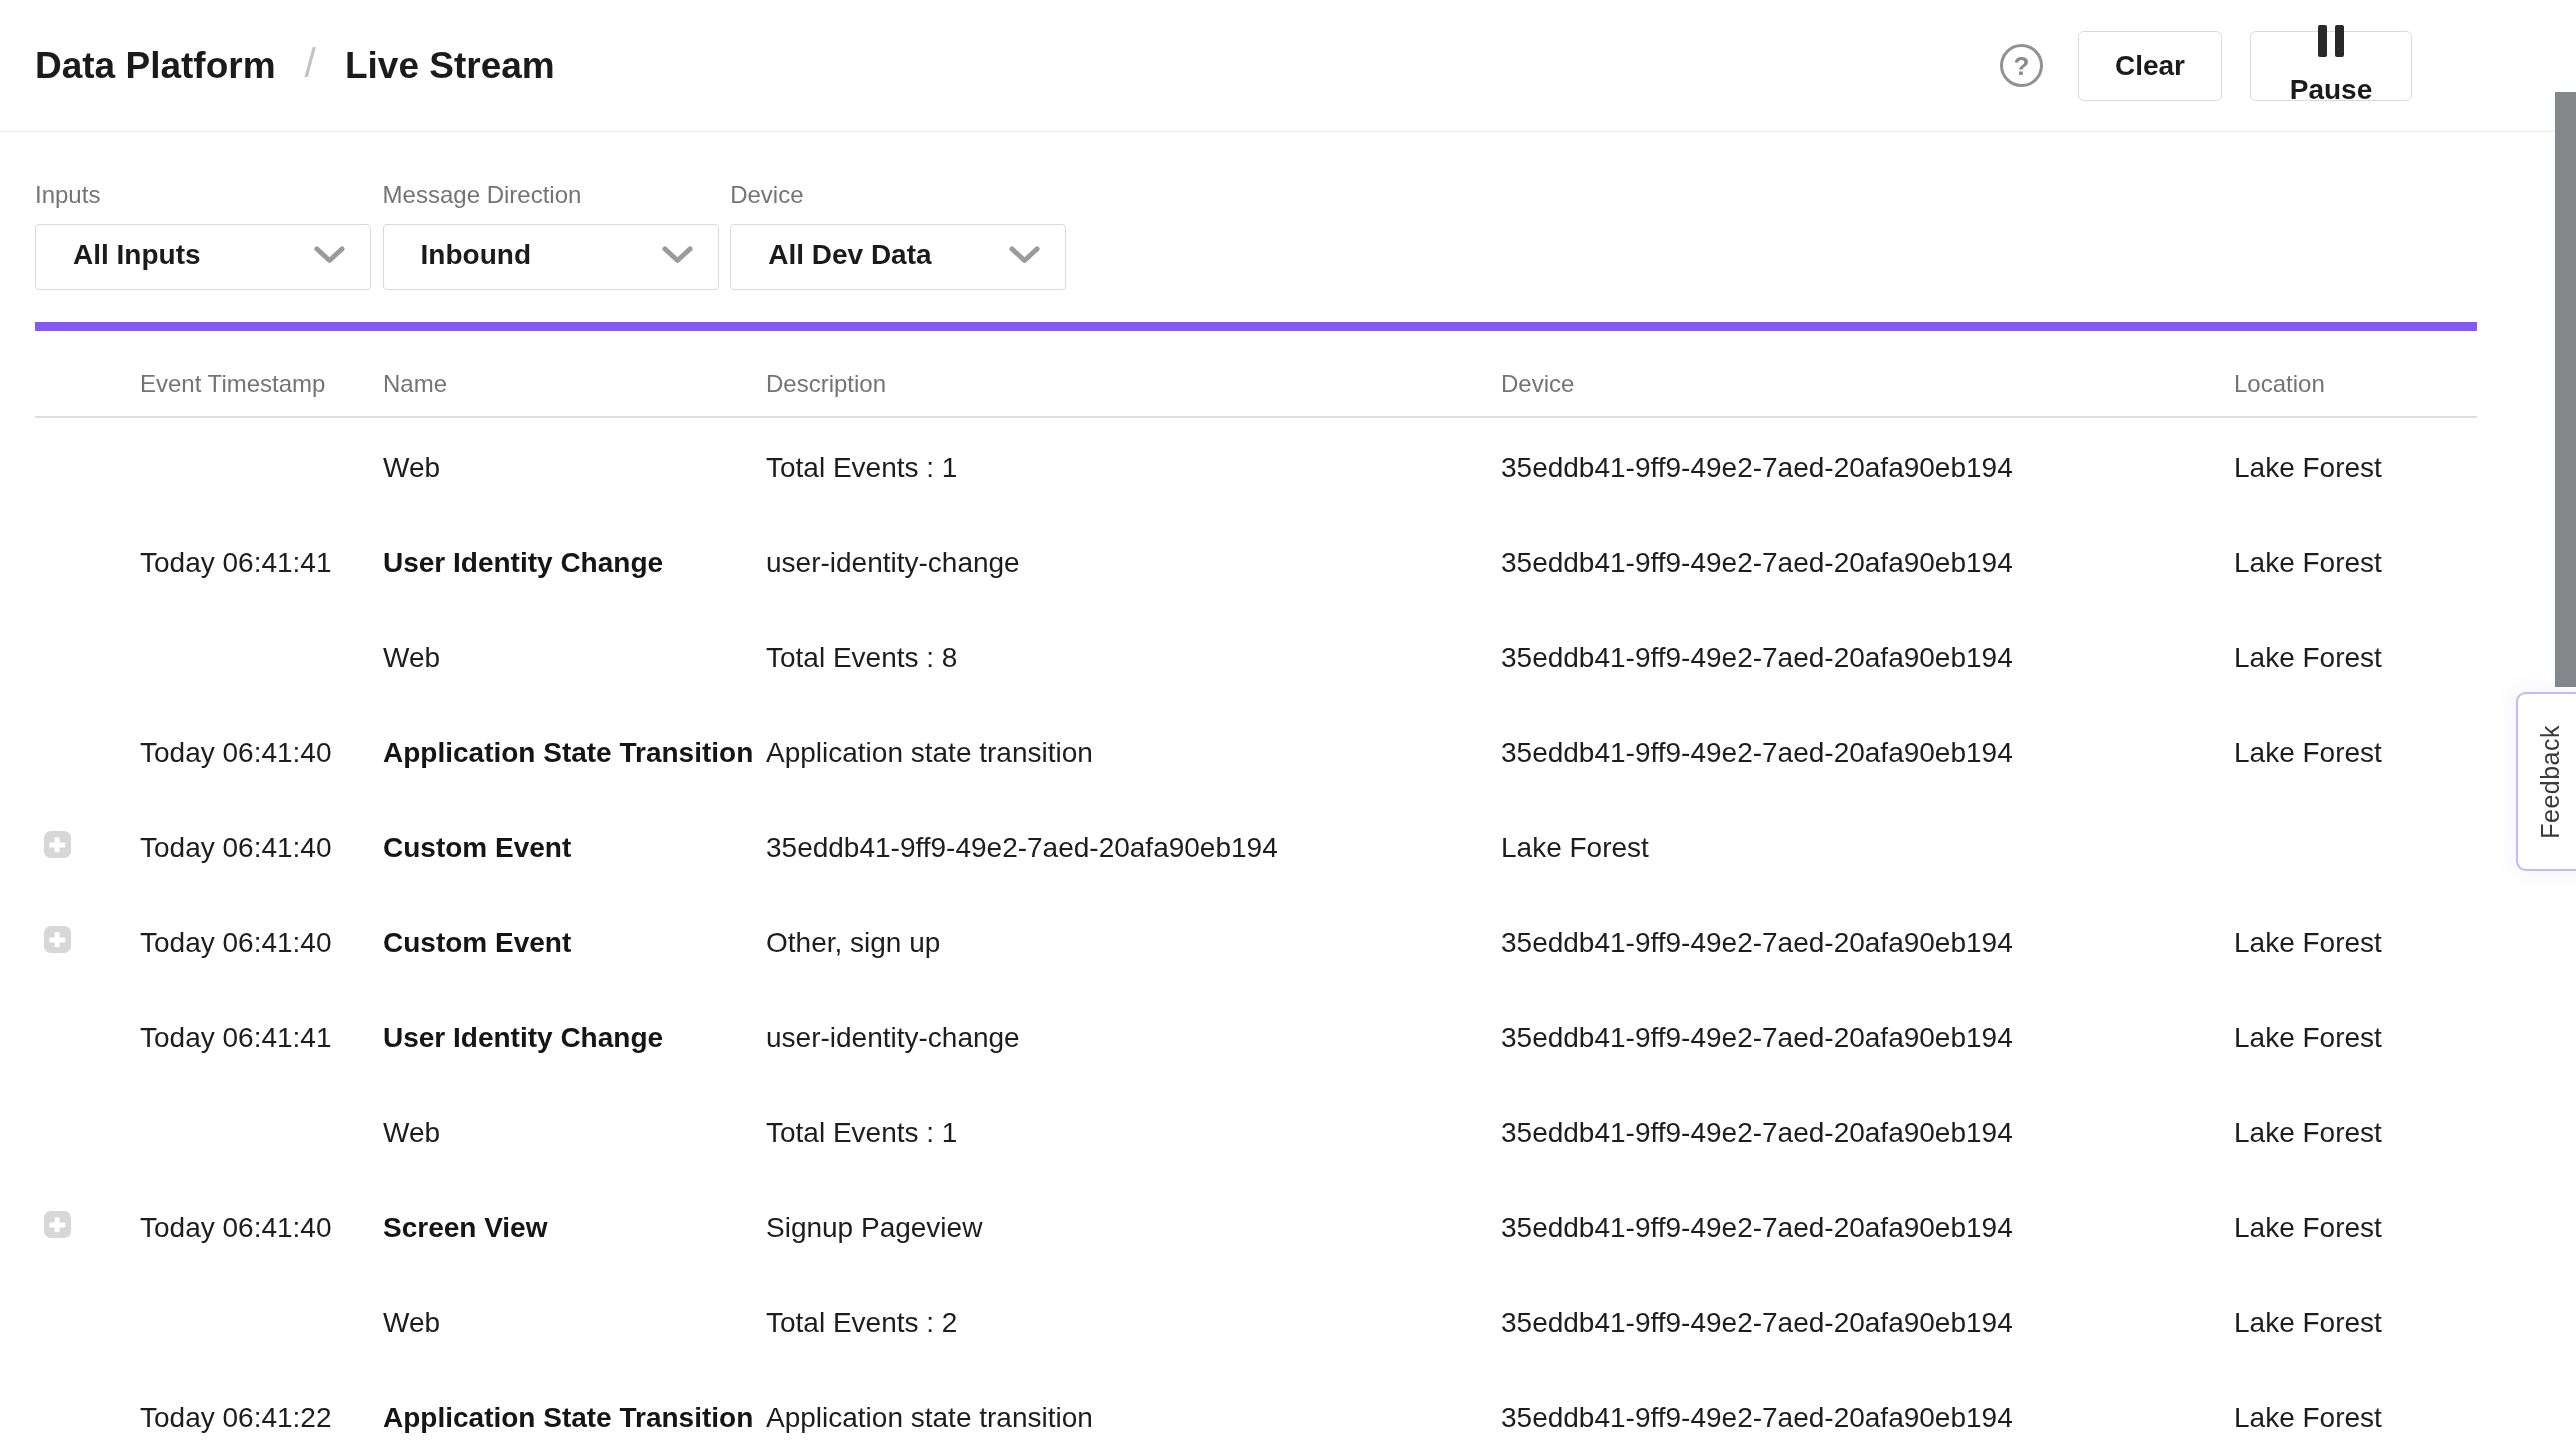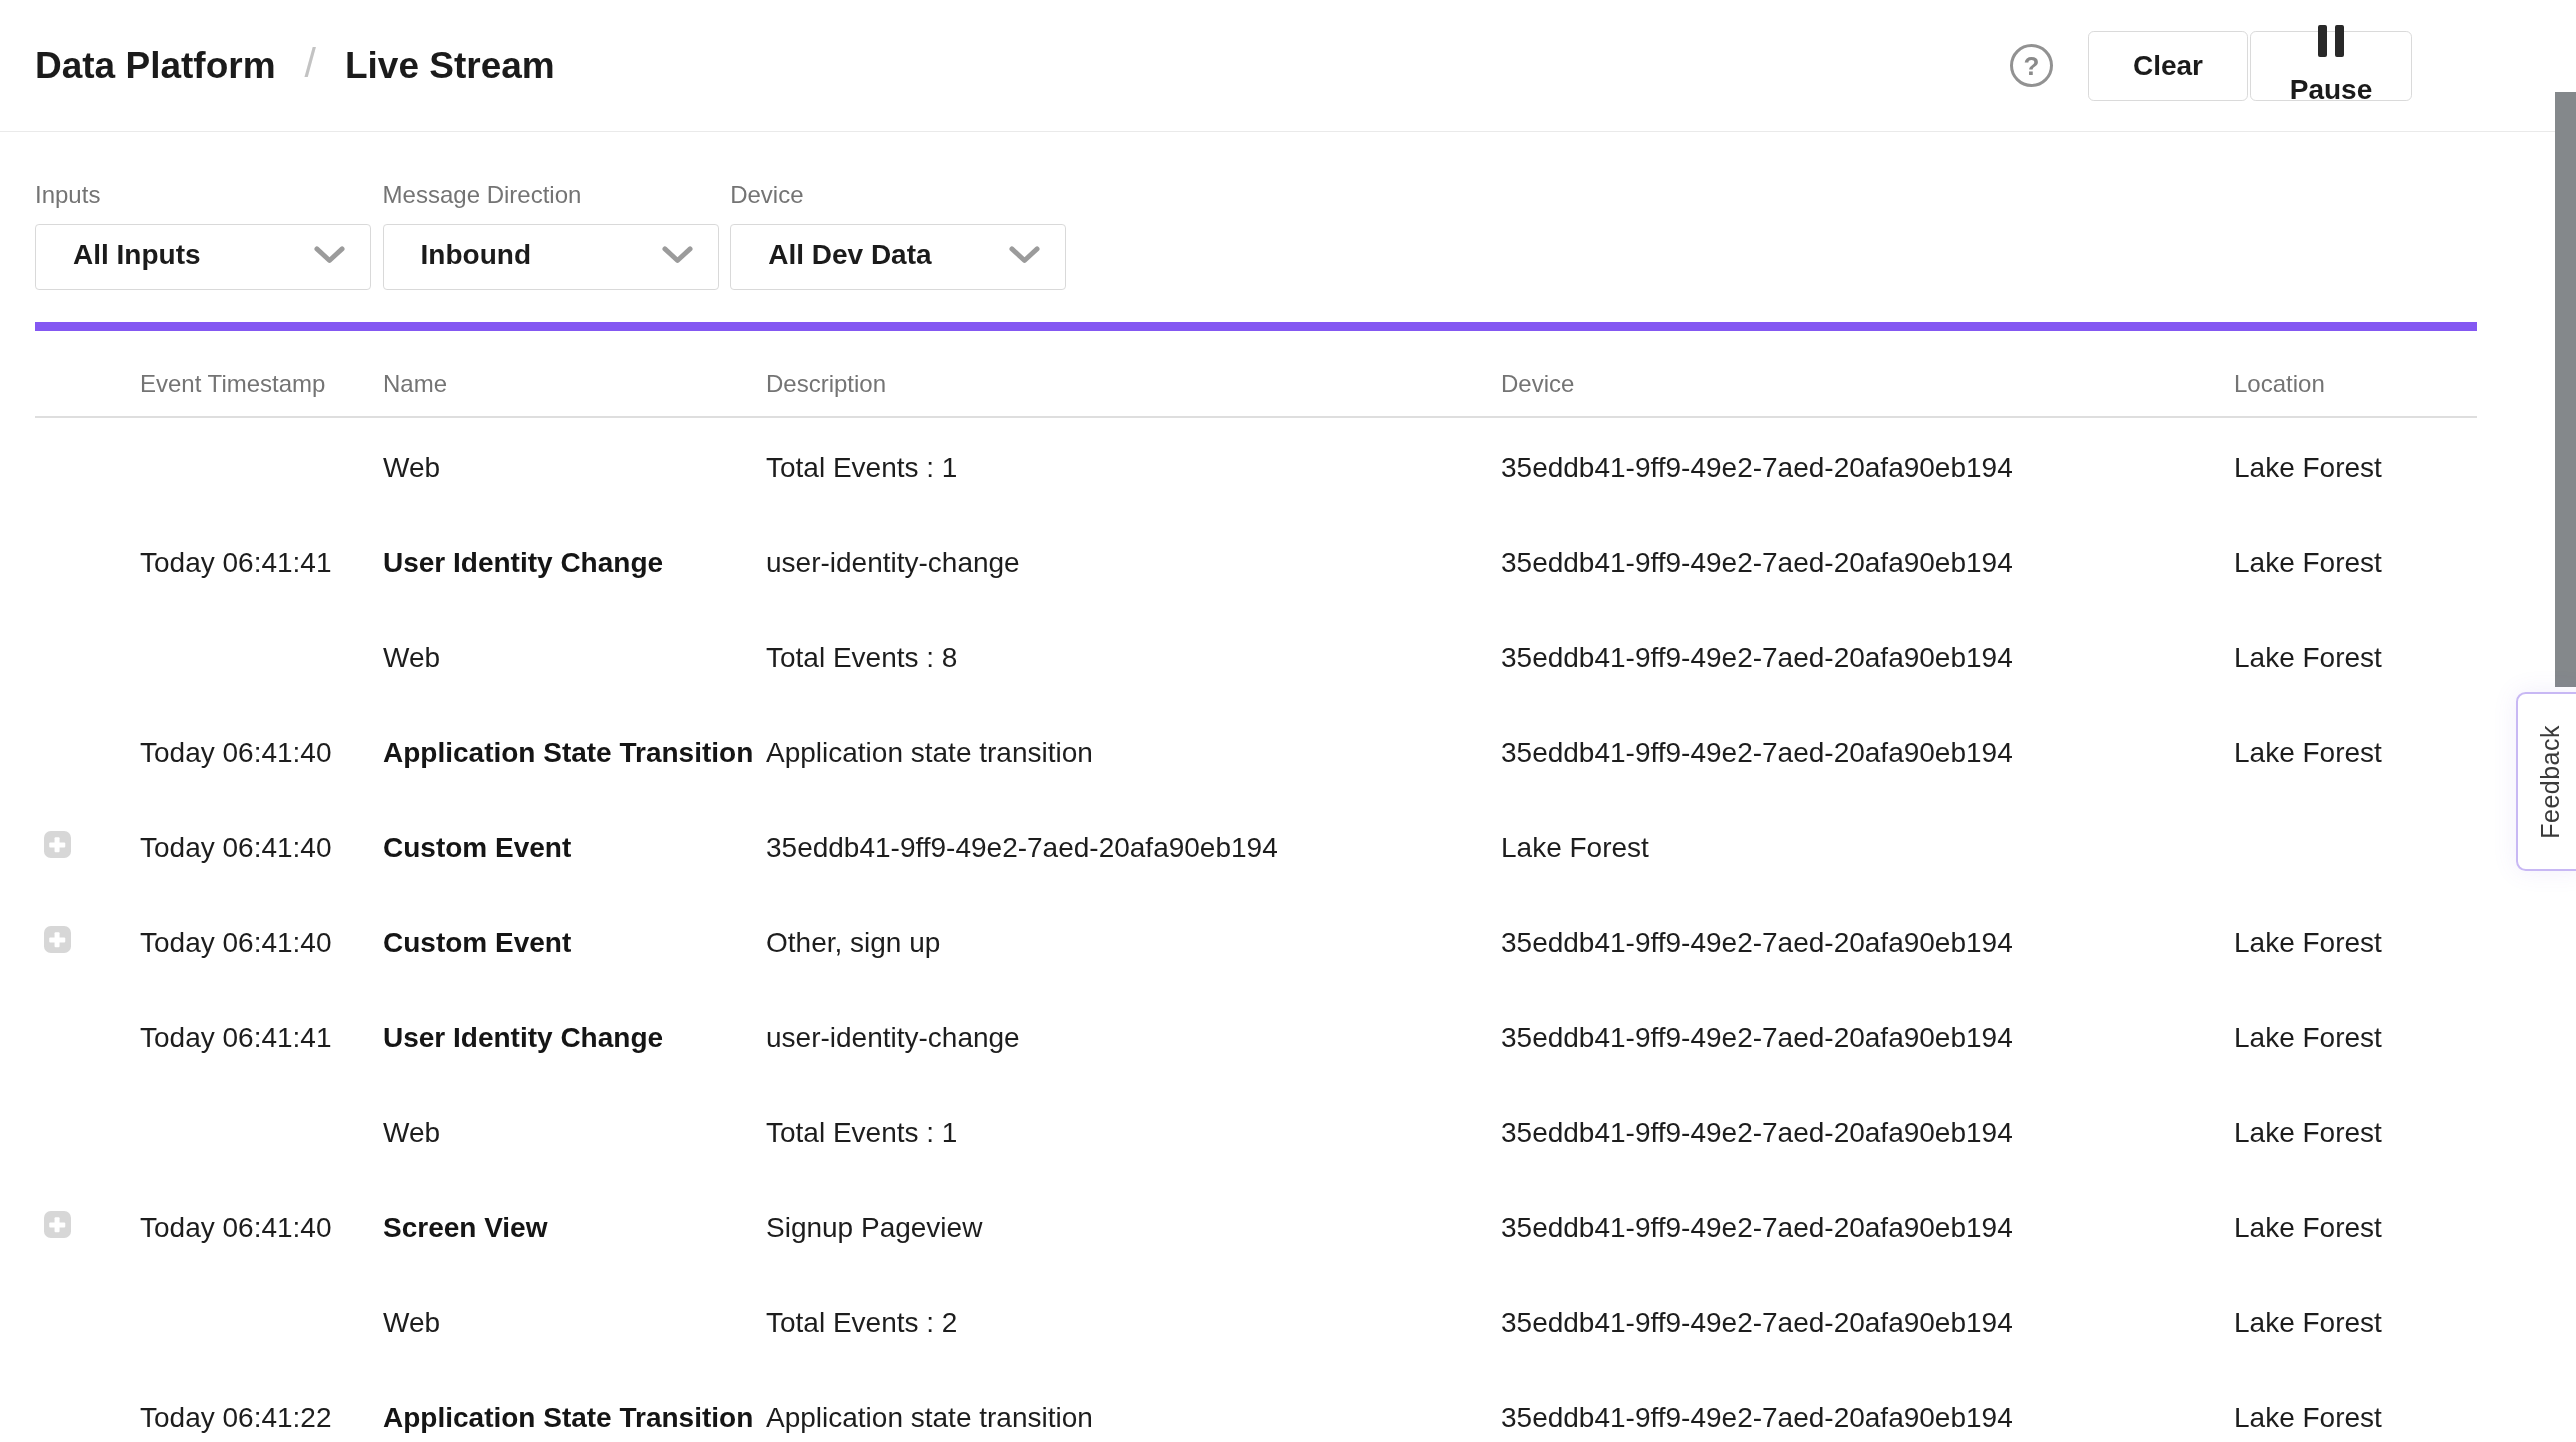--- a/index.html
+++ b/index.html
@@ -14,21 +14,21 @@
   .breadcrumb .sep { color:#c3c3c3; font-weight:300; font-size:41px; margin:0 29px; transform:translateY(-1.9px); }
   .header-right { margin-left:auto; display:flex; align-items:center; }
   .help { width:43px; height:43px; border:3.9px solid #929292; border-radius:50%;
           color:#8a8a8a; font-size:26px; font-weight:700; line-height:1;
           display:flex; align-items:center; justify-content:center;
           margin-right:35px; background:#fff; cursor:pointer; }
   .btn { height:70px; border:1.9px solid #dadada; border-radius:5.8px; background:#fff;
          font-family:"Liberation Sans", sans-serif;
          font-size:28px; font-weight:600; color:#1b1b1b;
          display:flex; align-items:center; justify-content:center; cursor:pointer; }
-  .btn-clear { width:160px; margin-right:2px; }
+  .btn-clear { width:144px; margin-right:28px; }
   .btn-pause { width:162px; gap:17.5px;flex-direction:column; }
   .pause-icon { display:flex; gap:8.7px; }
   .pause-icon i { display:block; width:8.7px; height:32px; background:#292929; border-radius:1.9px; }
 
   
   .filters { display:flex; gap:11.6px; padding:48px 0 0 35px; }
   .filter-label { display:block; font-size:24px; color:#747474; margin-bottom:14.6px; line-height:29px; }
   .select { width:336px; height:66px; border:1.9px solid #d9d9d9; border-radius:3.9px; background:#fff;
             display:flex; align-items:center; justify-content:space-between;
             padding:0 25px 4px 37px; font-size:28px; font-weight:600; color:#1b1b1b; cursor:pointer; }

